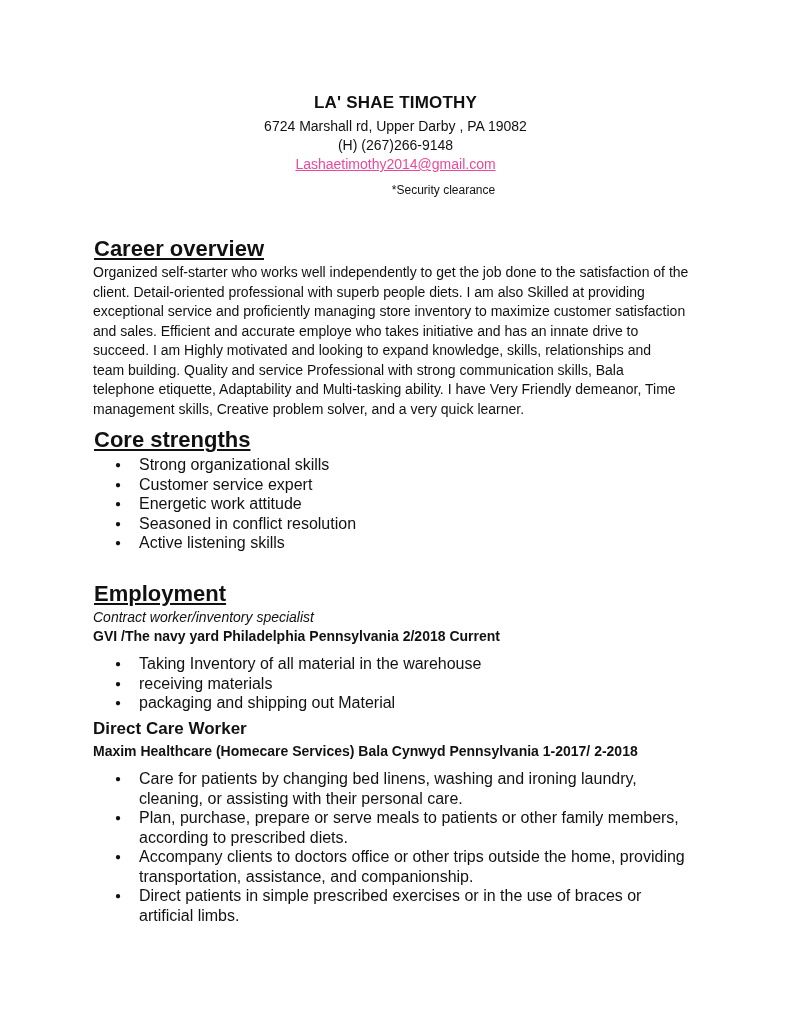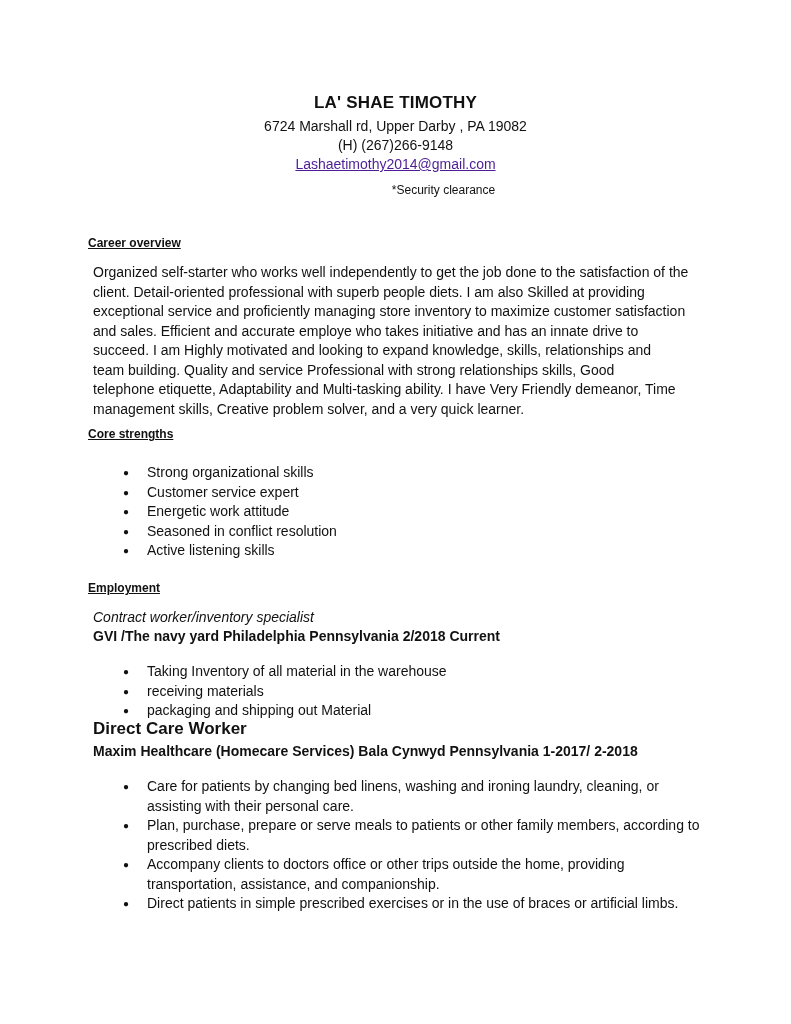--- a/index.html
+++ b/index.html
@@ -3,25 +3,25 @@
 <meta charset="utf-8">
 <style>
   html, body { margin: 0; padding: 0; background: #ffffff; }
   body { width: 791px; height: 1024px; position: relative; overflow: hidden;
          font-family: "Liberation Sans", sans-serif; color: #111111; }
   .page { position: absolute; left: 0; top: 0; width: 791px; height: 776px; }
   .center { position: absolute; left: 0; width: 791px; text-align: center; }
   .name { top: 93px; font-size: 17px; font-weight: bold; letter-spacing: 0.2px; }
   .addr { top: 118px; font-size: 14px; }
   .phone { top: 137px; font-size: 14px; }
-  .email { top: 156px; font-size: 14px; color: #4c1d95; text-decoration: underline; }
+  .email { top: 156px; font-size: 14px; color: #ec4899; text-decoration: underline; }
   .clear { top: 183px; font-size: 12px; padding-left: 48px; }
-  .h2 { position: absolute; left: 88px; font-size: 12px; font-weight: bold; text-decoration: underline; }
+  .h2 { position: absolute; left: 94px; font-size: 22px; font-weight: bold; text-decoration: underline; }
   .para { position: absolute; left: 93px; width: 620px; font-size: 14px; line-height: 19.5px; }
-  .bul { position: absolute; left: 115px; font-size: 14px; line-height: 19.5px; margin: 8px; padding: 0; list-style: none; }
+  .bul { position: absolute; left: 115px; font-size: 16px; line-height: 19.5px; margin: 0; padding: 0; list-style: none; }
   .bul li { position: relative; padding-left: 24px; width: 560px; }
   .bul li::before { content: "●"; position: absolute; left: 0; top: 0; font-size: 10px; }
   .italic-bold { position: absolute; left: 93px; font-size: 14px; font-weight: normal; font-style: italic; }
   .bold { position: absolute; left: 93px; font-size: 14px; font-weight: bold; }
   .h3 { position: absolute; left: 93px; font-size: 17px; font-weight: bold; }
 </style>
 </head>
 <body>
 
 <div class="page">
@@ -32,21 +32,21 @@
   <div class="center email">Lashaetimothy2014@gmail.com</div>
   <div class="center clear">*Security clearance</div>
 
   <div class="h2" style="top:236px;">Career overview</div>
   <div class="para" style="top:263px;">
     <div>Organized self-starter who works well independently to get the job done to the satisfaction of the</div>
     <div>client. Detail-oriented  professional with superb people diets. I am also Skilled at providing</div>
     <div>exceptional service and proficiently managing store inventory to maximize customer satisfaction</div>
     <div>and sales. Efficient and accurate employe who takes initiative and has an innate drive to</div>
     <div>succeed. I am Highly motivated and looking  to expand knowledge, skills, relationships and</div>
-    <div>team building. Quality and service Professional with strong relationships skills, Good</div>
+    <div>team building. Quality and service Professional with strong communication skills, Bala</div>
     <div>telephone etiquette, Adaptability and Multi-tasking ability. I have Very Friendly demeanor, Time</div>
     <div>management skills, Creative problem solver, and a very quick learner.</div>
   </div>
 
   <div class="h2" style="top:427px;">Core strengths</div>
   <ul class="bul" style="top:455px;">
     <li>Strong organizational skills</li>
     <li>Customer service expert</li>
     <li>Energetic work attitude</li>
     <li>Seasoned in conflict resolution</li>

